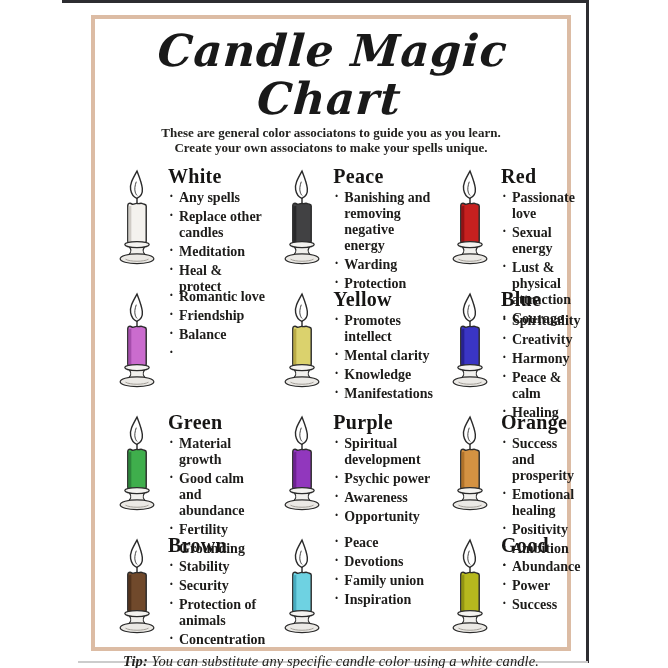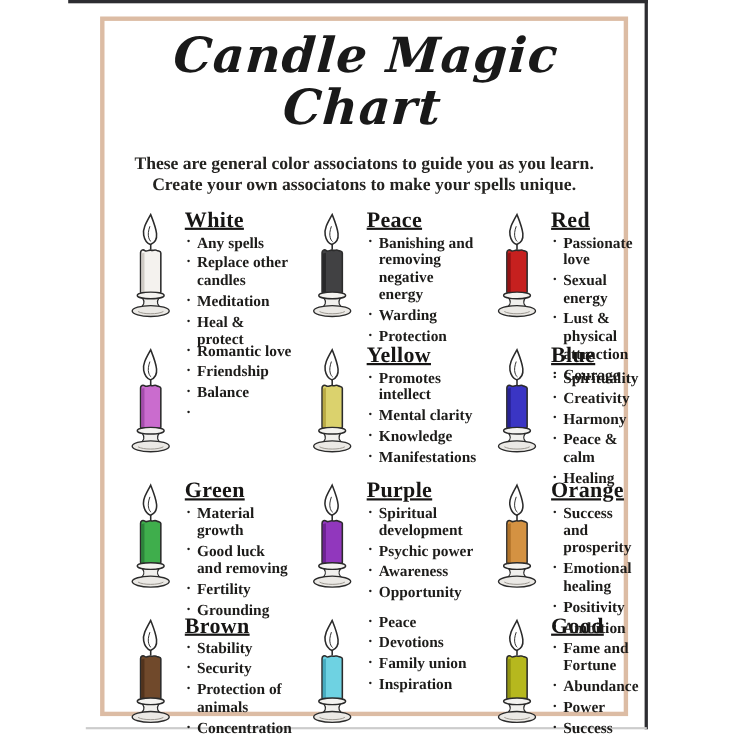--- a/index.html
+++ b/index.html
@@ -22,34 +22,34 @@
     box-sizing:border-box;border:4px solid var(--frame-border);
     background:#ffffff;padding:6px 11px 8px 11px;
     display:flex;flex-direction:column;
   }
   .title{
     text-align:center;font-family:"DejaVu Serif", serif;font-style:italic;
     font-size:44px;line-height:1.1;font-weight:700;letter-spacing:1px;
     margin:2px 0 0 0;color:#191919;transform:skewX(-4deg);
   }
   .subtitle{
-    margin-top:17px;text-align:center;font-size:16px;font-weight:600;
+    margin-top:1px;text-align:center;font-size:13px;font-weight:600;
     line-height:1.18;color:#242320;
   }
   .grid{
     margin-top:9px;
     display:grid;grid-template-columns:repeat(3,1fr);
     grid-auto-rows:118px;column-gap:6px;row-gap:5px;
   }
   .cell{display:flex;align-items:flex-start;}
   .candle-svg{width:62px;height:104px;flex:0 0 62px;margin-top:2px;}
   .cell-text{flex:1;min-width:0;padding-top:2px;}
   .cell-text h3{
     margin:0 0 3px 0;font-size:20px;line-height:1.05;font-weight:700;
-    letter-spacing:.3px;color:#161514;text-decoration:underline;
+    letter-spacing:.3px;color:#161514;
   }
   .cell-text ul{
     margin:0;padding:0;list-style:none;font-size:14px;font-weight:600;
     line-height:1.14;color:#1d1c1a;
   }
   .cell-text li{position:relative;padding-left:11px;margin:0 0 3px 0;}
   .cell-text li .dot{position:absolute;left:1px;top:-1px;font-weight:700;}
   .tip{
     margin-top:auto;text-align:center;font-style:italic;font-size:14.5px;
     color:#23221f;padding:2px 0 1px 0;letter-spacing:.1px;
@@ -238,21 +238,21 @@
 
       <path d="M26.5 88.6 C29.5 93 28.5 96 23.2 99.8 L46.8 99.8 C41.5 96 40.5 93 43.5 88.6 Z" fill="#f1f0ed" stroke="#2b2b2b" stroke-width="1.4" stroke-linejoin="round"></path>
       <ellipse cx="35" cy="102" rx="19" ry="5.6" fill="#ebe9e5" stroke="#2b2b2b" stroke-width="1.4"></ellipse>
       <path d="M22 102.5 C27 105.6 43 105.6 48 102.5" fill="none" stroke="#9a968f" stroke-width="1"></path>
       <ellipse cx="35" cy="86" rx="13.8" ry="3.4" fill="#f4f3f0" stroke="#2b2b2b" stroke-width="1.4"></ellipse>
     </svg>
     <div class="cell-text">
       <h3>Green</h3>
       <ul>
             <li><span class="dot">·</span><span>Material growth</span></li>
-            <li><span class="dot">·</span><span>Good luck and removing</span></li>
+            <li><span class="dot">·</span><span>Good calm and abundance</span></li>
             <li><span class="dot">·</span><span>Fertility</span></li>
             <li><span class="dot">·</span><span>Grounding</span></li>
           </ul>
     </div>
   </div>
 
   <div class="cell">
     <svg class="candle-svg" viewBox="0 0 70 112" xmlns="http://www.w3.org/2000/svg">
 
       <path d="M35 3 C30 12 26.5 18 27.8 24 C28.8 29.5 31.5 32.5 34.8 33.8 C38.8 32.2 41.6 28.4 41 22.6 C40.3 16 37.6 9.6 35 3 Z" fill="#ffffff" stroke="#2b2b2b" stroke-width="1.6"></path>
@@ -366,21 +366,21 @@
       <path class="wax-shade" d="M25.3 43 L28.6 42.2 L28.6 84.2 C26.8 84 25.3 83.3 25.3 82.5 Z" fill="#8c8d10" stroke="none" opacity="0.85"></path>
 
       <path d="M26.5 88.6 C29.5 93 28.5 96 23.2 99.8 L46.8 99.8 C41.5 96 40.5 93 43.5 88.6 Z" fill="#f1f0ed" stroke="#2b2b2b" stroke-width="1.4" stroke-linejoin="round"></path>
       <ellipse cx="35" cy="102" rx="19" ry="5.6" fill="#ebe9e5" stroke="#2b2b2b" stroke-width="1.4"></ellipse>
       <path d="M22 102.5 C27 105.6 43 105.6 48 102.5" fill="none" stroke="#9a968f" stroke-width="1"></path>
       <ellipse cx="35" cy="86" rx="13.8" ry="3.4" fill="#f4f3f0" stroke="#2b2b2b" stroke-width="1.4"></ellipse>
     </svg>
     <div class="cell-text">
       <h3>Good</h3>
       <ul>
-            <li><span class="dot">·</span><span>Fame and Fortune</span></li>
+            <li><span class="dot">·</span></li>
             <li><span class="dot">·</span><span>Abundance</span></li>
             <li><span class="dot">·</span><span>Power</span></li>
             <li><span class="dot">·</span><span>Success</span></li>
           </ul>
     </div>
   </div>
 </div>
 
   <div class="tip">
     <span class="tip-label">Tip:</span><span> You can substitute any specific candle color using a white candle.</span>

